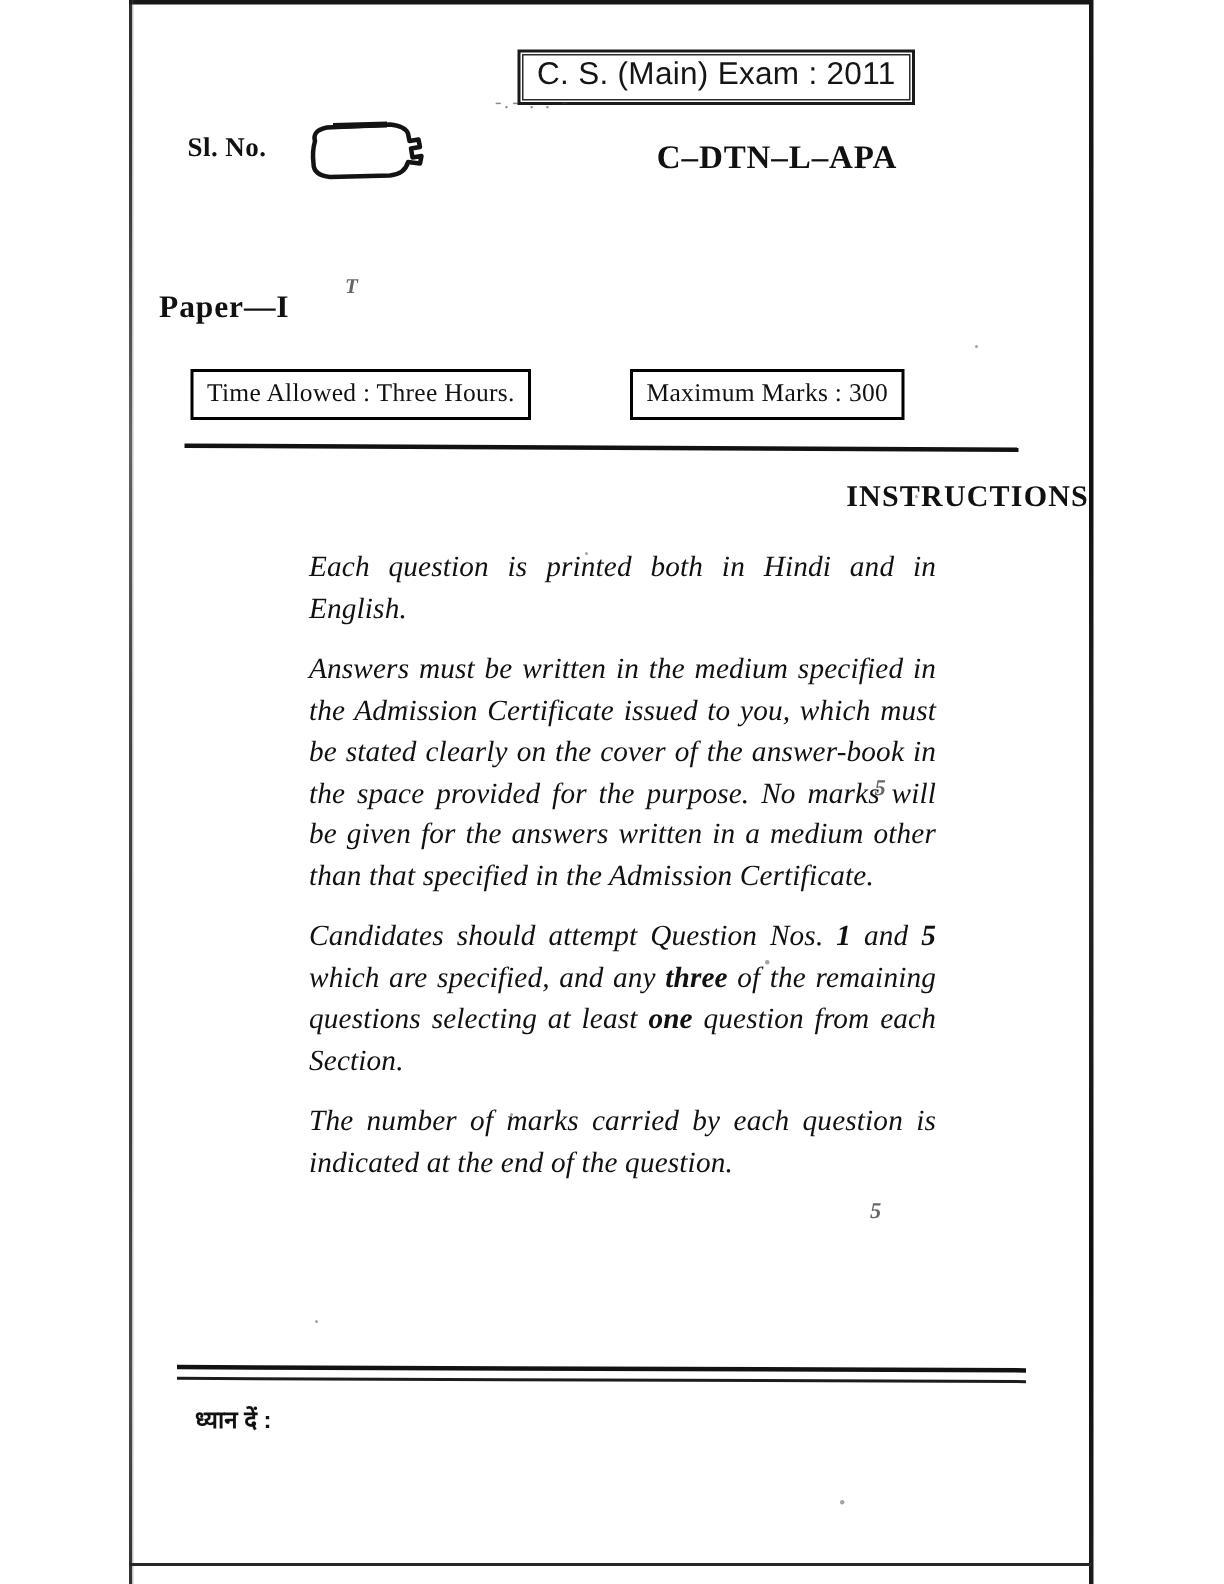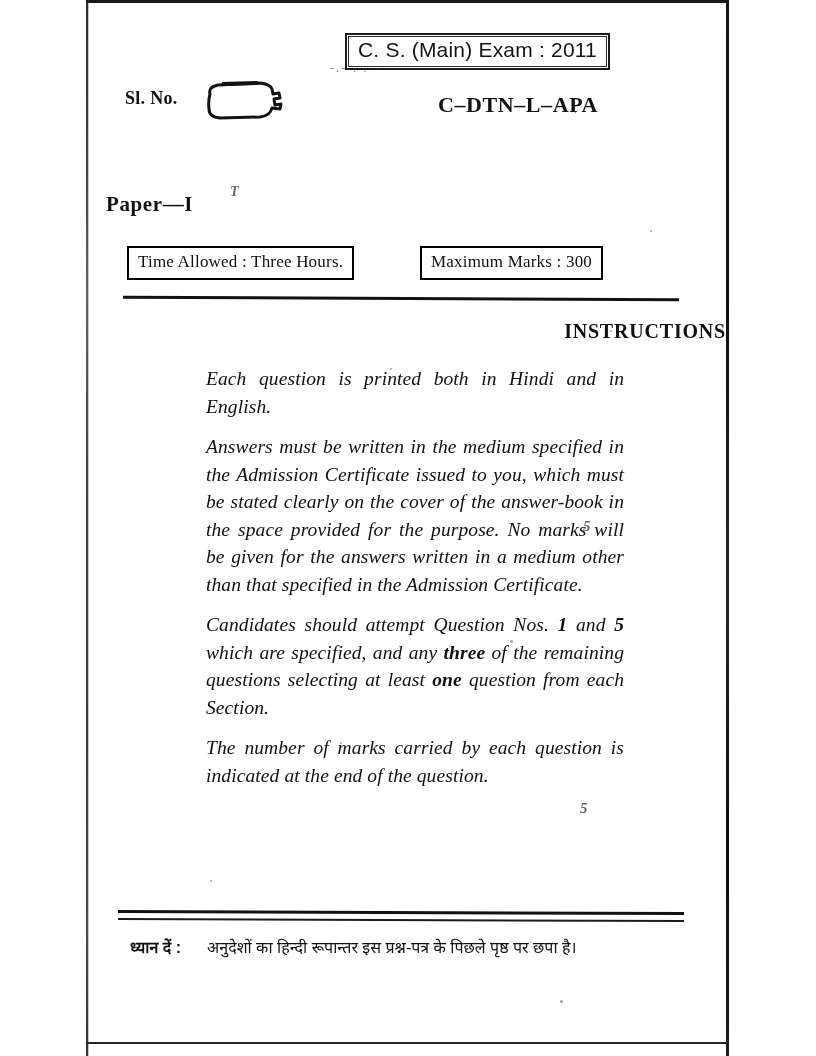--- a/index.html
+++ b/index.html
@@ -320,21 +320,20 @@
       </div>
 
     <div class="stray s3">5</div>
     <div class="stray s4">5</div>
 
     <div class="rule-bottom-thick"></div>
     <div class="rule-bottom-thin"></div>
 
     <div class="hindi-note">
       <span class="hindi-label">ध्यान दें :</span>
-      <span class="hindi-text">अनुदेशों का हिन्दी रूपान्तर इस प्रश्न-पत्र के पिछले पृष्ठ पर छपा है।</span>
     </div>
 
     <div class="speck" style="left:300px;top:368px;width:2px;height:2px;"></div>
     <div class="speck" style="left:180px;top:470px;width:2px;height:2px;"></div>
     <div class="speck" style="left:420px;top:640px;width:3px;height:3px;"></div>
     <div class="speck" style="left:250px;top:742px;width:2px;height:2px;"></div>
     <div class="speck" style="left:520px;top:330px;width:2px;height:2px;"></div>
     <div class="speck" style="left:560px;top:230px;width:2px;height:2px;"></div>
     <div class="speck" style="left:470px;top:1000px;width:3px;height:3px;"></div>
     <div class="speck" style="left:120px;top:880px;width:2px;height:2px;"></div>

